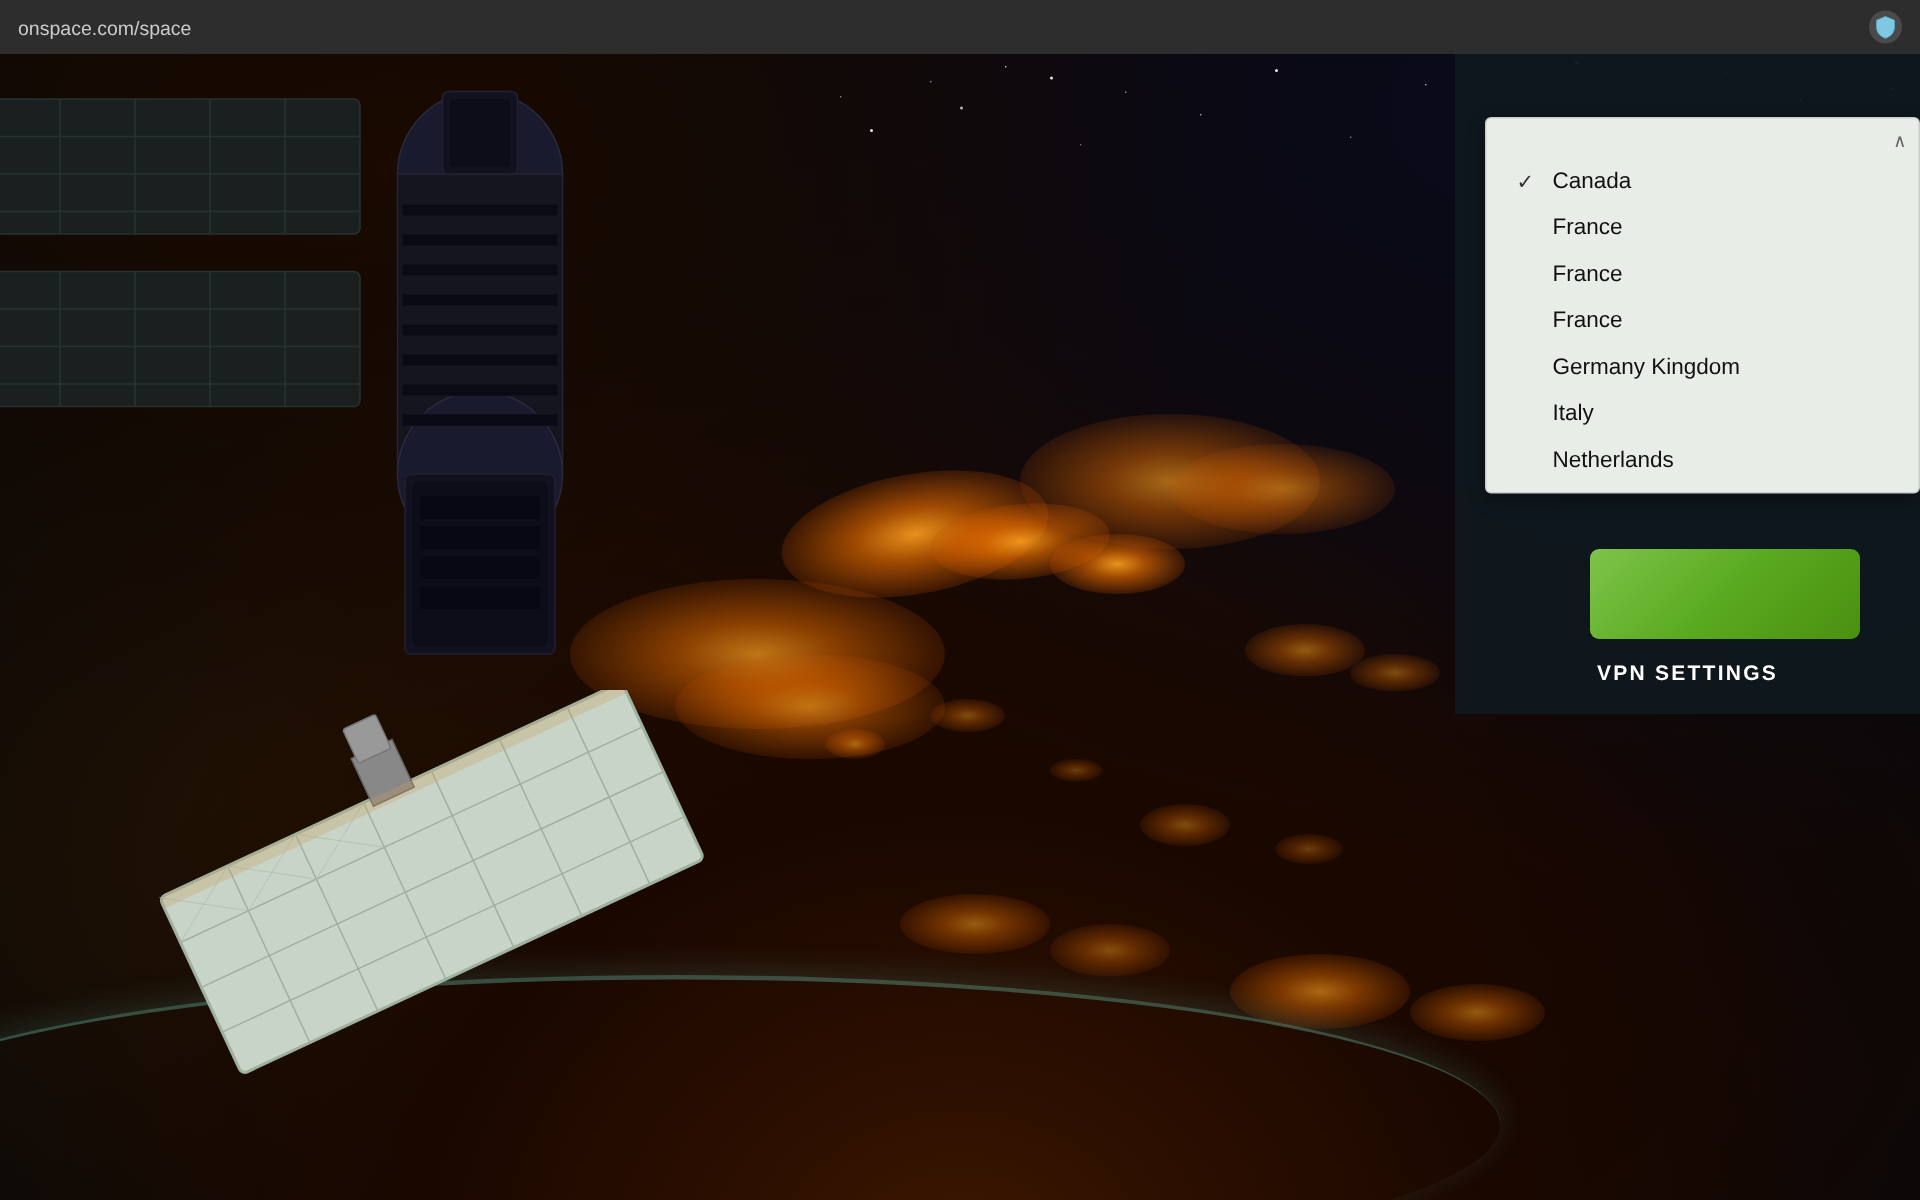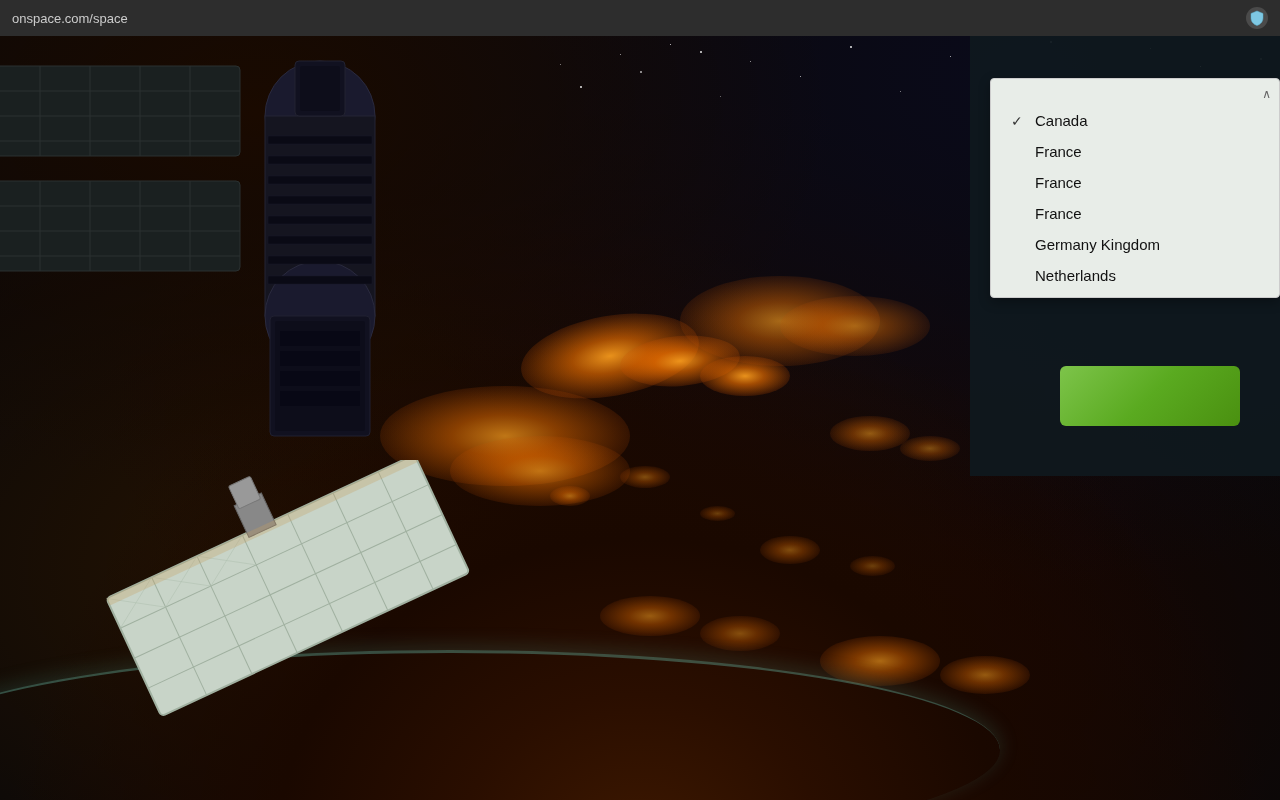--- a/index.html
+++ b/index.html
@@ -382,23 +382,28 @@
           <div class="dropdown-item">
             <span class="checkmark"></span>
             <span>France</span>
           </div>
           <div class="dropdown-item">
             <span class="checkmark"></span>
             <span>Germany Kingdom</span>
           </div>
           <div class="dropdown-item">
             <span class="checkmark"></span>
+            <span>Italy</span>
+          </div>
+          <div class="dropdown-item">
+            <span class="checkmark"></span>
             <span>Netherlands</span>
           </div>
         </div>
     </div>
 
     <div id="connect-button-area"></div>
 
+    <div id="vpn-settings-label">VPN SETTINGS</div>
 
   </div>
 
 </div>
 
 </body></html>

